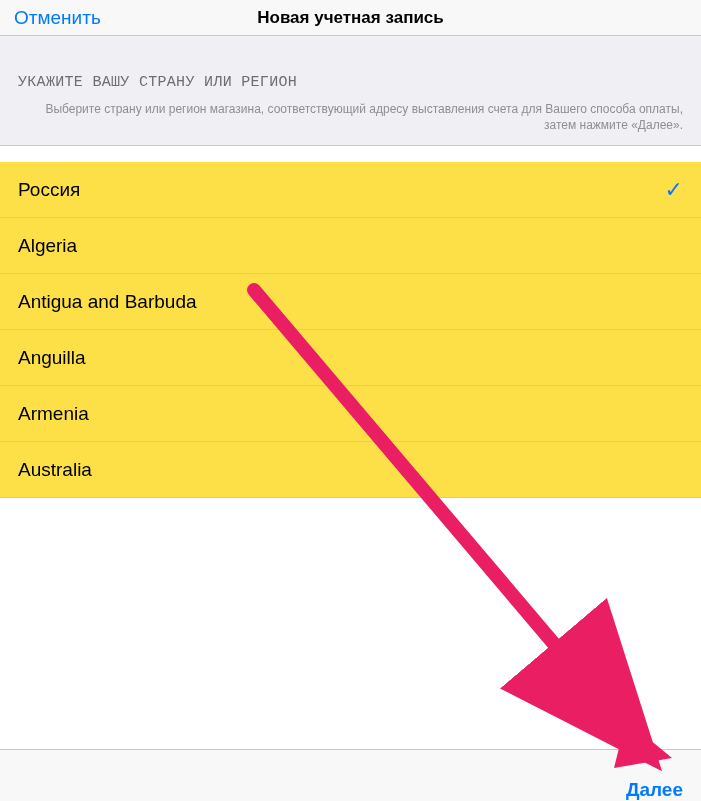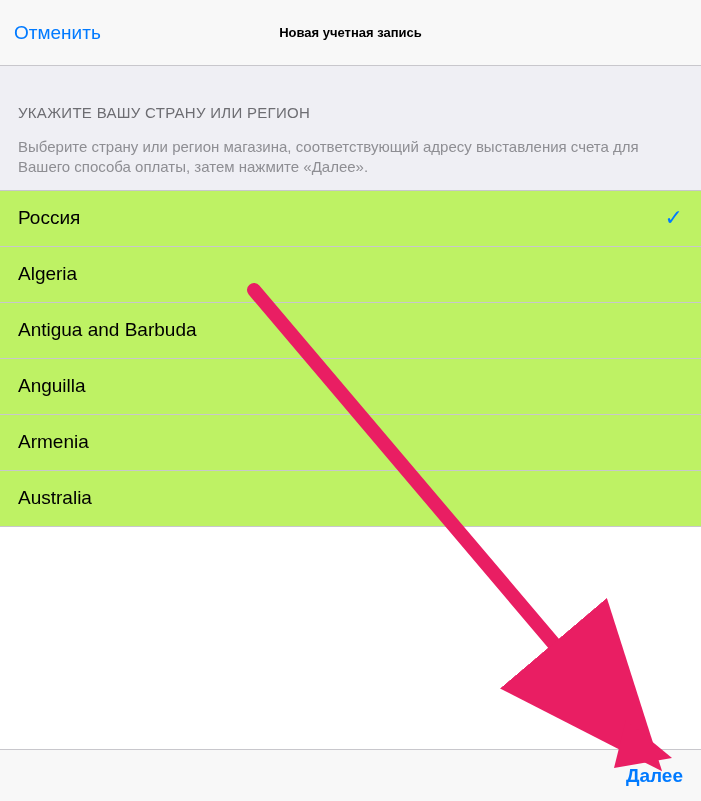--- a/index.html
+++ b/index.html
@@ -10,59 +10,62 @@
     }
     body {
       font-family: -apple-system, BlinkMacSystemFont, "Helvetica Neue", Helvetica, Arial, sans-serif;
       background: #fff;
       width: 701px;
       height: 801px;
       position: relative;
       overflow: hidden;
     }
     .nav-bar {
-      height: 66px;
+      height: 36px;
       background: #f8f8f8;
       border-bottom: 1px solid #c8c7cc;
       display: flex;
       align-items: center;
       justify-content: center;
       position: relative;
     }
     .nav-cancel {
       position: absolute;
       left: 14px;
       color: #007aff;
       font-size: 19px;
       font-weight: 400;
       cursor: pointer;
     }
     .nav-title {
-      font-size: 13px;
+      font-size: 17px;
       font-weight: 600;
       color: #000;
     }
     .section-header {
       background: #efeff4;
       padding: 38px 18px 12px 18px;
       border-bottom: 1px solid #c8c7cc;
     }
     .section-title {
       font-size: 15px;
       color: #6d6d72;
       letter-spacing: 0.3px;
-      margin-bottom: 16px;
+      margin-bottom: 10px;
+      font-family: Liberation Mono, monospace;
     }
     .section-desc {
-      font-size: 15px;
+      font-size: 12px;
       color: #8e8e93;
       line-height: 1.35;
+      text-align: right;
     }
     .list {
-      background: #bef264;
+      background: #fde047;
+      margin-top: 16px;
     }
     .row {
       display: flex;
       align-items: center;
       justify-content: space-between;
       min-height: 56px;
       padding: 0 18px;
       border-bottom: 1px solid #c8c7cc;
       font-size: 19px;
       color: #000;
@@ -78,21 +81,21 @@
     }
     .bottom-bar {
       position: absolute;
       bottom: 0;
       left: 0;
       right: 0;
       height: 52px;
       background: #f8f8f8;
       border-top: 1px solid #c8c7cc;
       display: flex;
-      align-items: center;
+      align-items: flex-end;
       justify-content: flex-end;
       padding-right: 18px;
     }
     .next-btn {
       color: #007aff;
       font-size: 19px;
       font-weight: 600;
       cursor: pointer;
     }
     .arrow-overlay {

